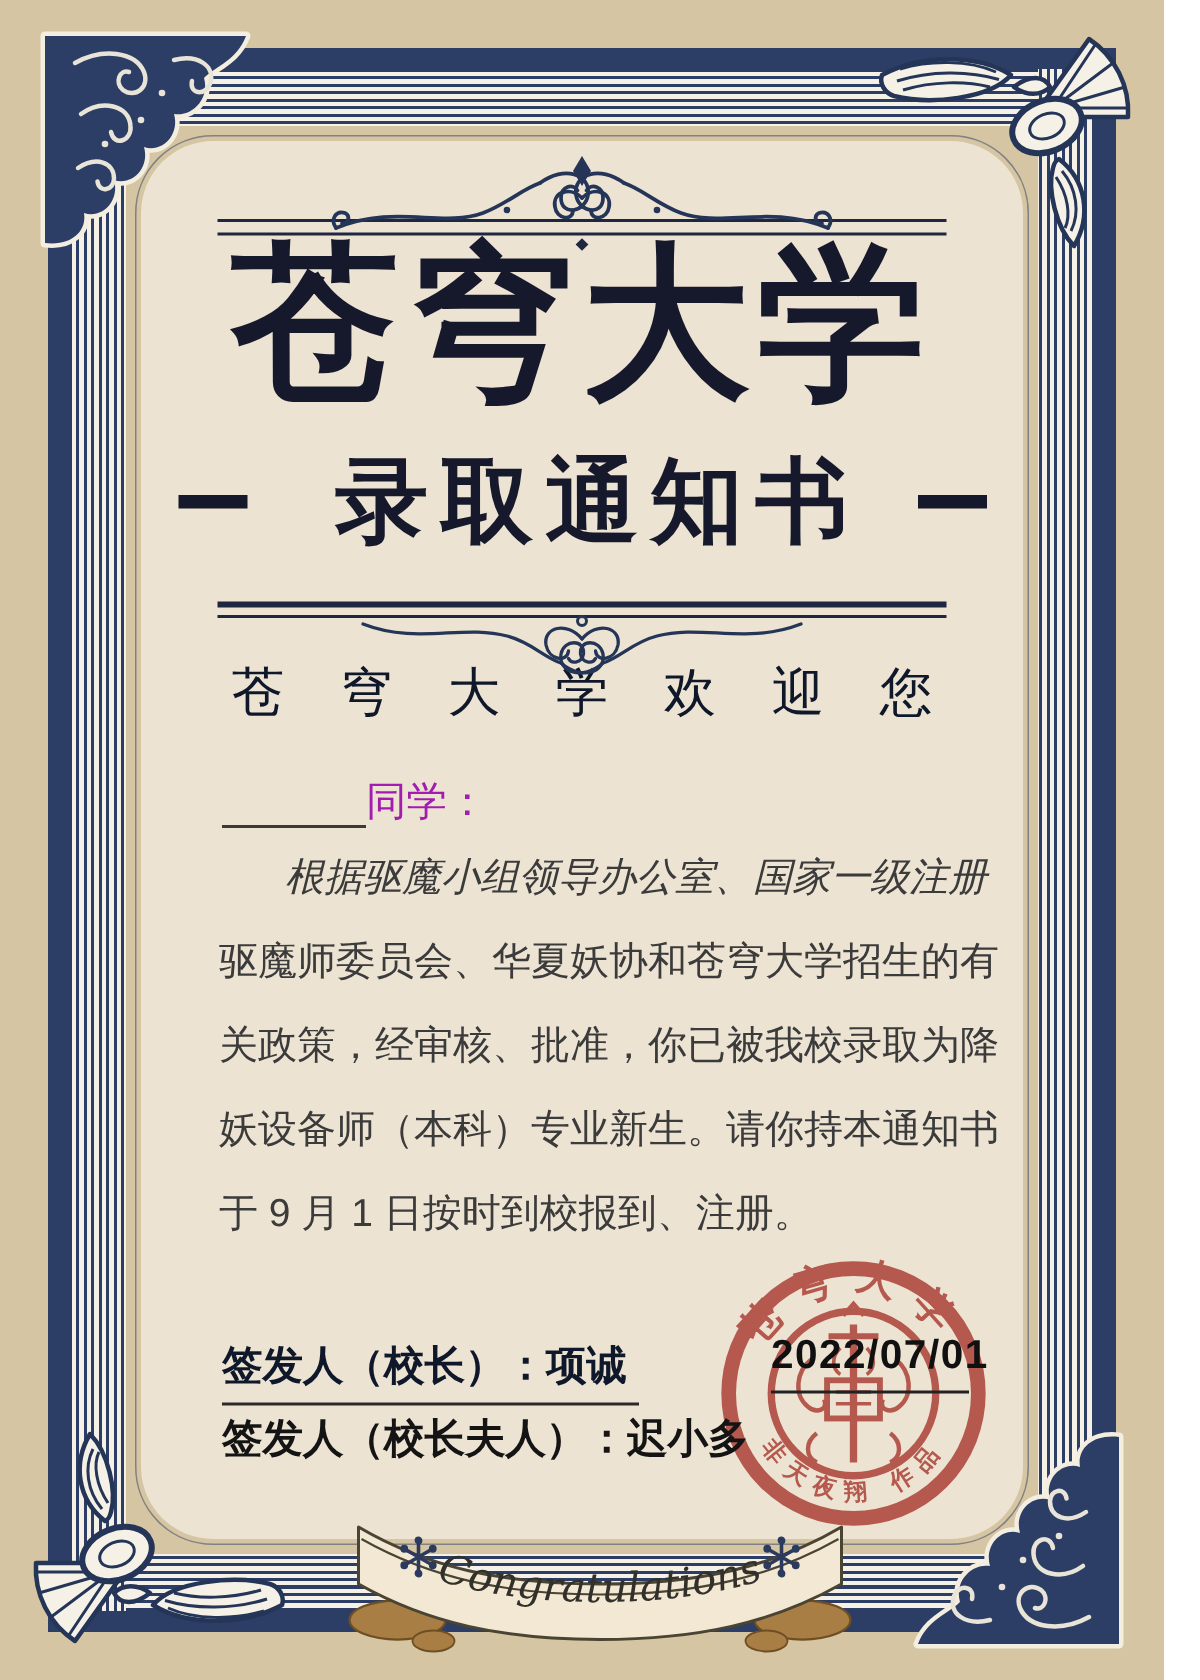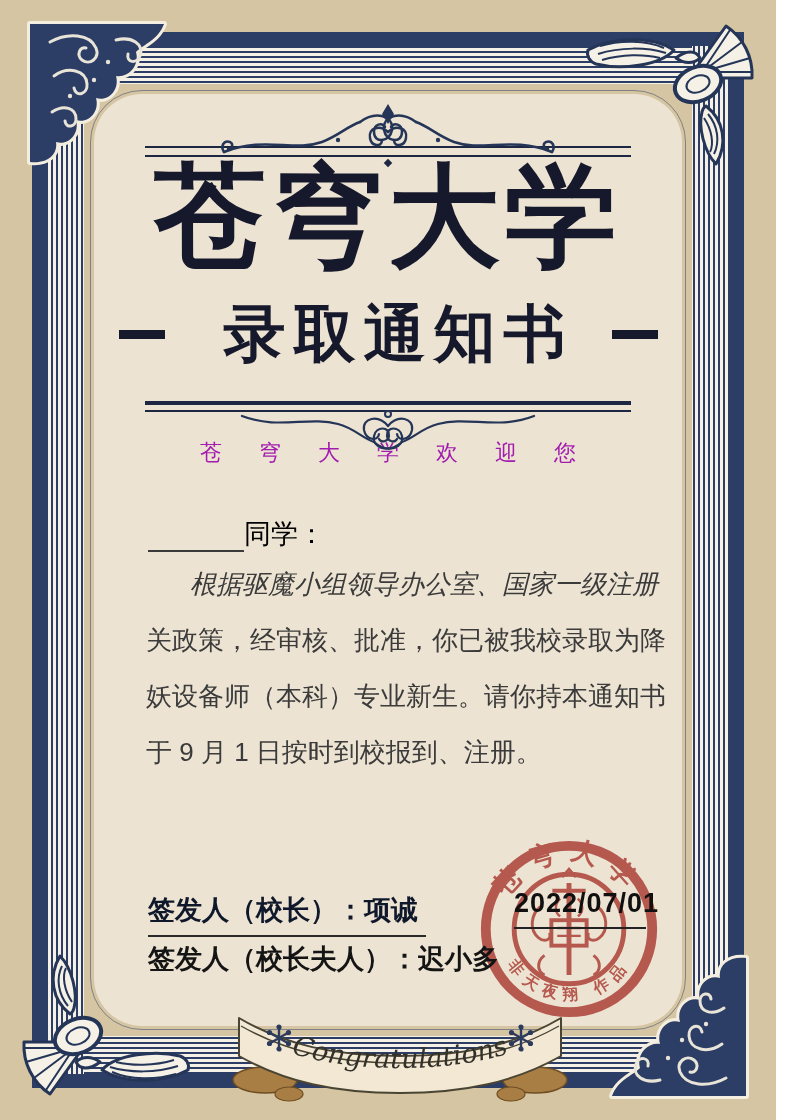--- a/index.html
+++ b/index.html
@@ -42,24 +42,24 @@
   .subtitle-dash{width:46px;height:9px;background:#16182b;}
   .subtitle{font-family:"DejaVu Serif","Liberation Serif",serif;font-weight:900;
     font-size:62px;letter-spacing:8px;color:#16182b;line-height:1.1;margin-left:21px;}
 
   .divline{position:absolute;left:145px;right:145px;background:#1d2742;}
   .divline-1{top:401px;height:4px;}
   .divline-2{top:410px;height:2px;}
   .div-flourish{position:absolute;left:50%;transform:translateX(-50%);top:408px;z-index:3;}
 
   .welcome{position:absolute;top:438px;left:0;width:100%;text-align:center;
-    font-size:22px;font-weight:400;color:#a21caf;letter-spacing:37px;padding-left:37px;box-sizing:border-box;}
-
-  
-  .salutation{position:absolute;left:148px;top:516px;font-size:27px;color:#000000;}
+    font-size:35px;font-weight:400;color:#0f172a;letter-spacing:37px;padding-left:37px;box-sizing:border-box;}
+
+  
+  .salutation{position:absolute;left:148px;top:516px;font-size:27px;color:#a21caf;}
   .blank-line{display:inline-block;width:96px;height:30px;border-bottom:2px solid #3a3a3a;vertical-align:bottom;}
   .paragraph{position:absolute;left:146px;top:556px;width:530px;font-size:26px;color:#3b3b3b;}
   .paragraph .pline{height:56px;line-height:56px;white-space:nowrap;}
   .paragraph .pline.first{padding-left:44px;font-style:italic;}
 
   
   .sign1{position:absolute;left:148px;top:892px;width:278px;padding-bottom:7px;
     border-bottom:2px solid #2a2a2a;font-size:27px;font-weight:bold;color:#0f172a;
     font-family:"DejaVu Serif","Liberation Serif",serif;white-space:nowrap;z-index:6;}
   .sign2{position:absolute;left:148px;top:941px;font-size:27px;font-weight:bold;color:#141414;
@@ -193,20 +193,21 @@
     </g>
     <circle cx="150" cy="6" r="3" fill="none" stroke="#243558" stroke-width="2"></circle>
   </svg>
 
   <div class="welcome">苍穹大学欢迎您</div>
 
   <div class="salutation"><span class="blank-line"></span><span>同学：</span></div>
 
   <div class="paragraph">
     <div class="pline first">根据驱魔小组领导办公室、国家一级注册</div>
+    <div class="pline">驱魔师委员会、华夏妖协和苍穹大学招生的有</div>
     <div class="pline">关政策，经审核、批准，你已被我校录取为降</div>
     <div class="pline">妖设备师（本科）专业新生。请你持本通知书</div>
     <div class="pline">于 9 月 1 日按时到校报到、注册。</div>
   </div>
 
   <div class="sign1">签发人（校长）：项诚</div>
   <div class="sign2">签发人（校长夫人）：迟小多</div>
   <div class="date">2022/07/01</div>
 
   <svg class="seal" viewBox="0 0 190 190">

